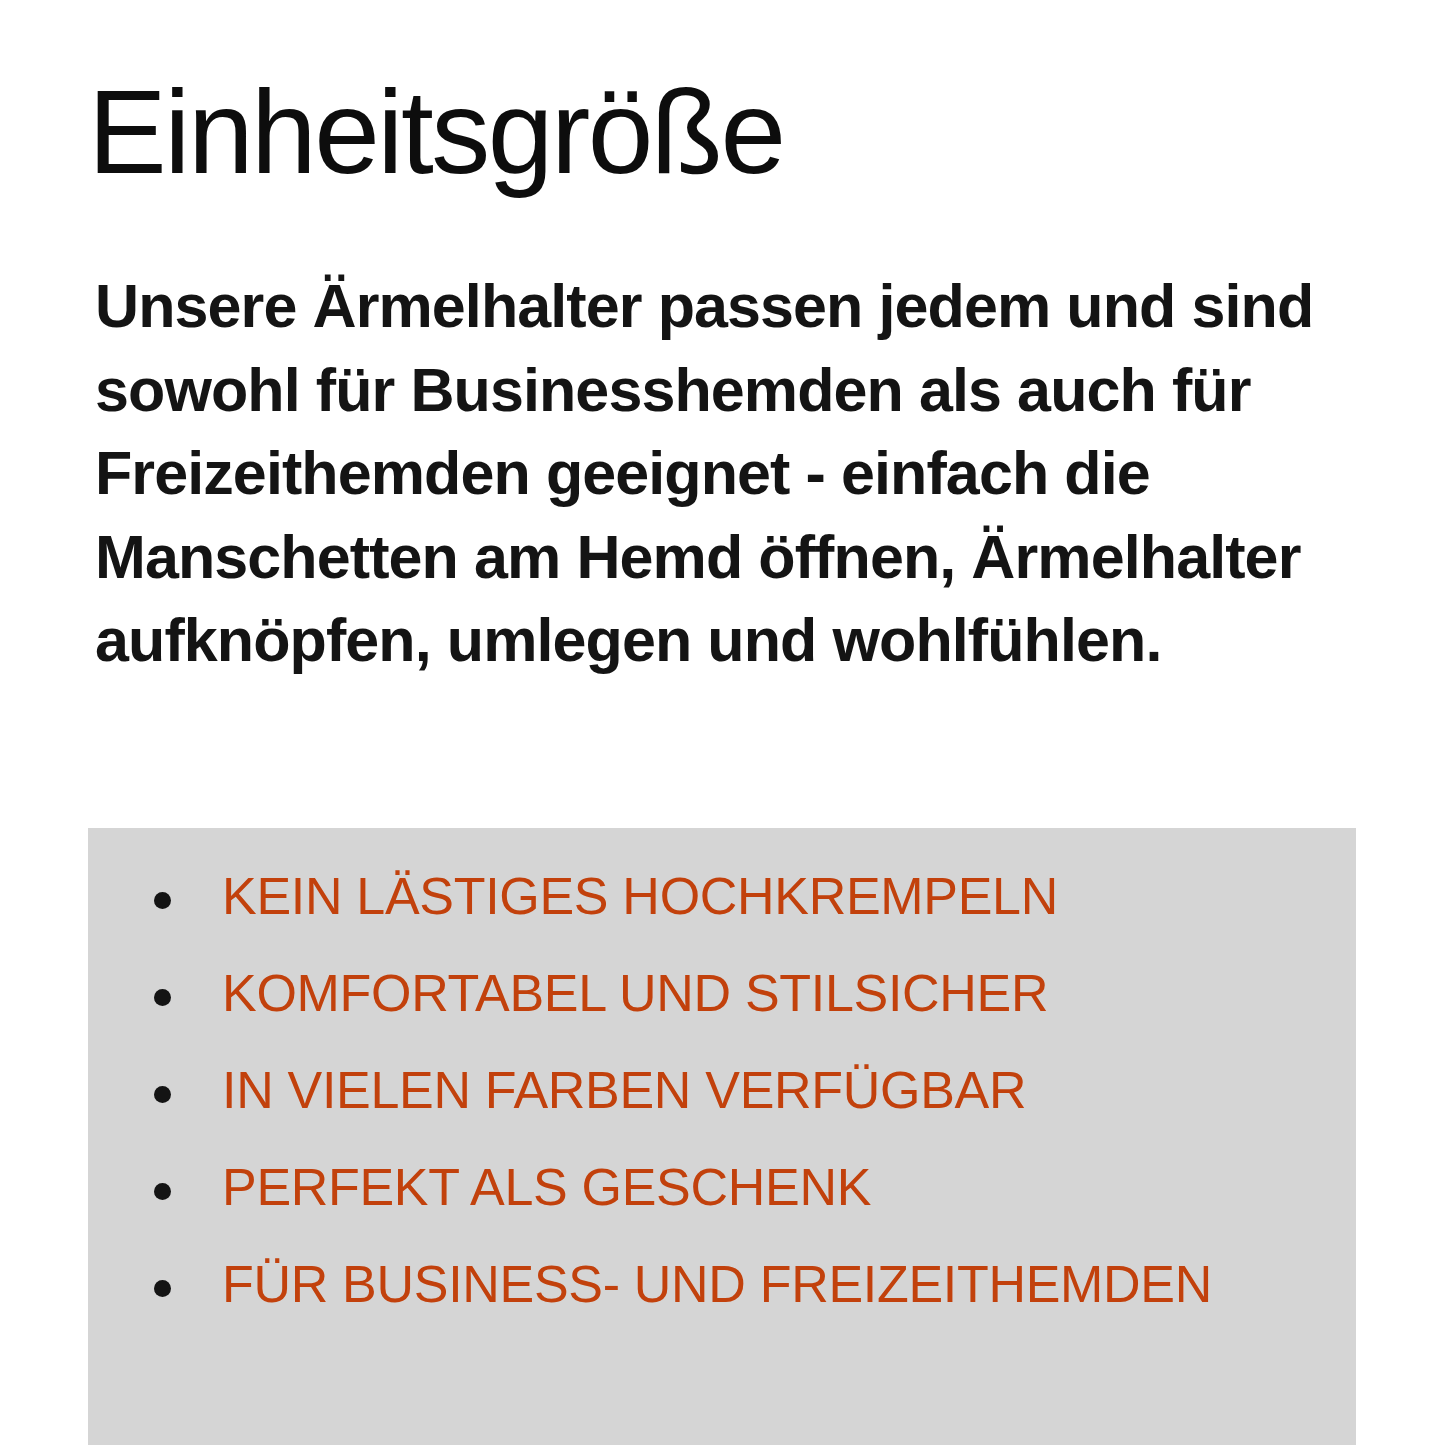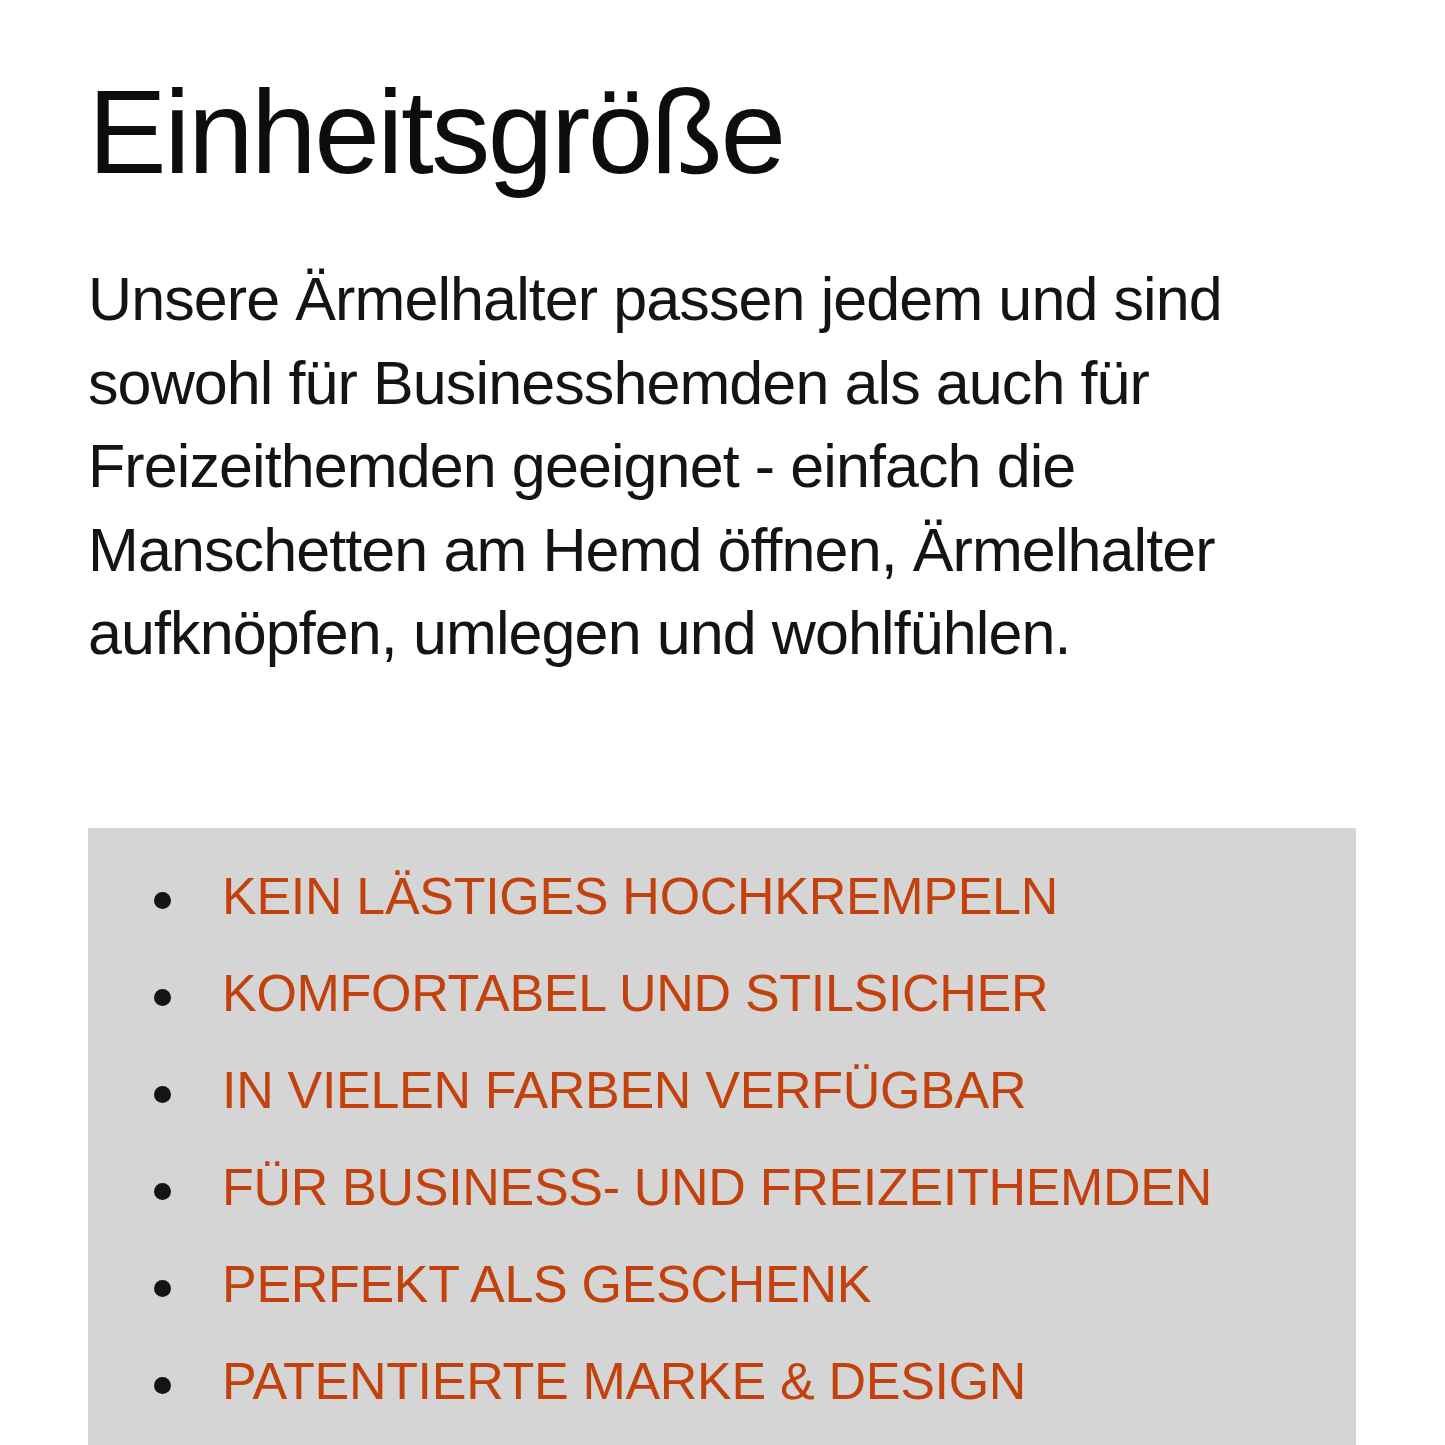--- a/index.html
+++ b/index.html
@@ -33,24 +33,24 @@
     margin: 0;
     white-space: nowrap;
   }
   .body-text {
     position: absolute;
     left: 88px;
     top: 258px;
     width: 1290px;
     font-size: 61px;
     line-height: 1.37;
-    font-weight: 400;
+    font-weight: 700;
     letter-spacing: -0.9px;
     color: #141414;
-    margin: 0;
+    margin: 7px;
   }
   .features-box {
     position: absolute;
     left: 88px;
     top: 828px;
     width: 1268px;
     height: 617px;
     background: #d5d5d5;
     box-sizing: border-box;
     padding: 42px 20px 0 20px;
@@ -88,19 +88,18 @@
 
   <h1 class="heading">Einheitsgröße</h1>
 
   <p class="body-text">Unsere Ärmelhalter passen jedem und sind sowohl für Businesshemden als auch für Freizeithemden geeignet - einfach die Manschetten am Hemd öffnen, Ärmelhalter aufknöpfen, umlegen und wohlfühlen.</p>
 
   <div class="features-box">
     <ul class="features-list">
       <li>KEIN LÄSTIGES HOCHKREMPELN</li>
       <li>KOMFORTABEL UND STILSICHER</li>
       <li>IN VIELEN FARBEN VERFÜGBAR</li>
+      <li>PERFEKT ALS GESCHENK</li>
       <li>FÜR BUSINESS- UND FREIZEITHEMDEN</li>
-      <li>PERFEKT ALS GESCHENK</li>
-      <li>PATENTIERTE MARKE &amp; DESIGN</li>
     </ul>
   </div>
 
 </div>
 
 </body></html>

